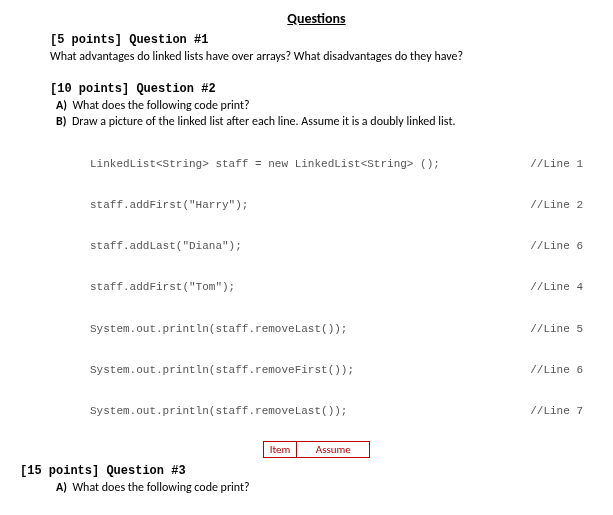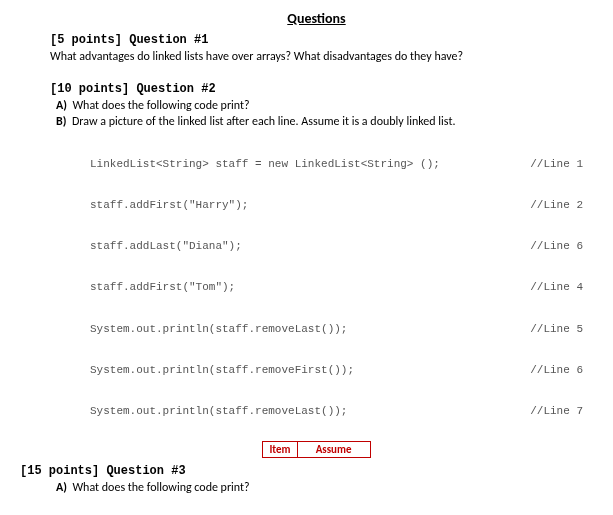--- a/index.html
+++ b/index.html
@@ -43,21 +43,21 @@
   .rubric {
     margin: 8px auto 6px;
     border-collapse: collapse;
   }
   .rubric td {
     border: 1.5px solid #c00000;
     padding: 1px 6px;
     font-size: 11px;
     color: #c00000;
   }
-  .rubric .hdr { font-weight: bold; }
+  .rubric .hdr { font-weight: normal; }
   .rubric-wrap { text-align: center; }
   .q3header { margin-left: -30px; }
 </style>
 </head>
 <body>
 
 <div class="title">Questions</div>
 
 <div class="qheader">[5 points] Question #1</div>
 <div>What advantages do linked lists have over arrays? What disadvantages do they have?</div>

